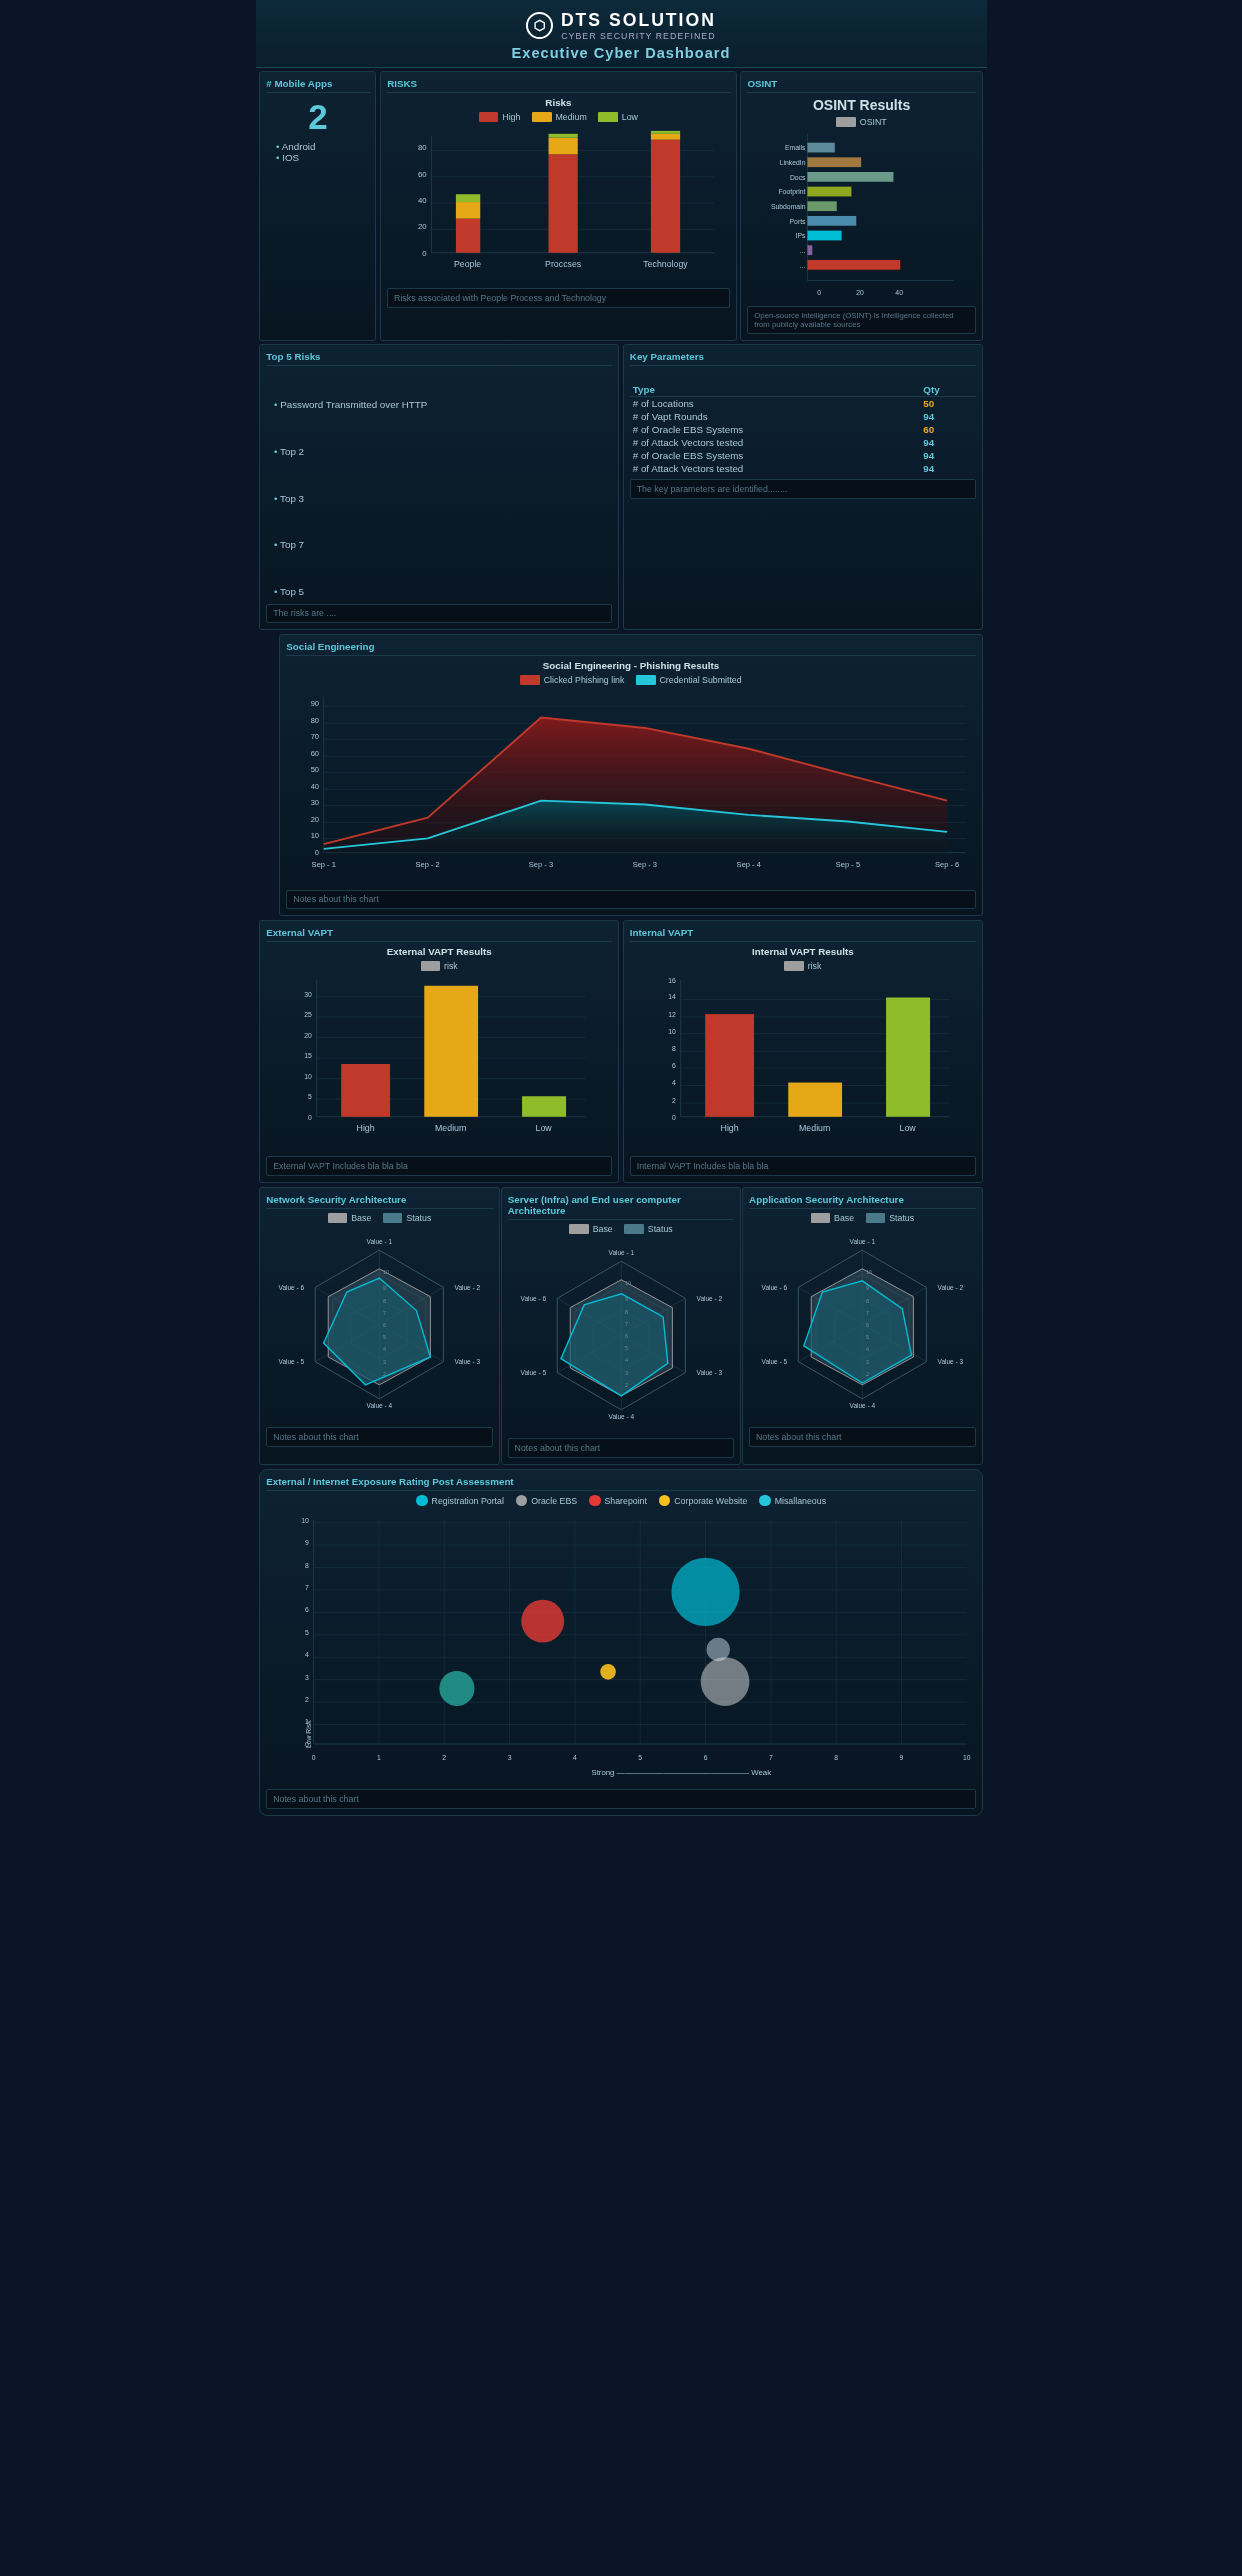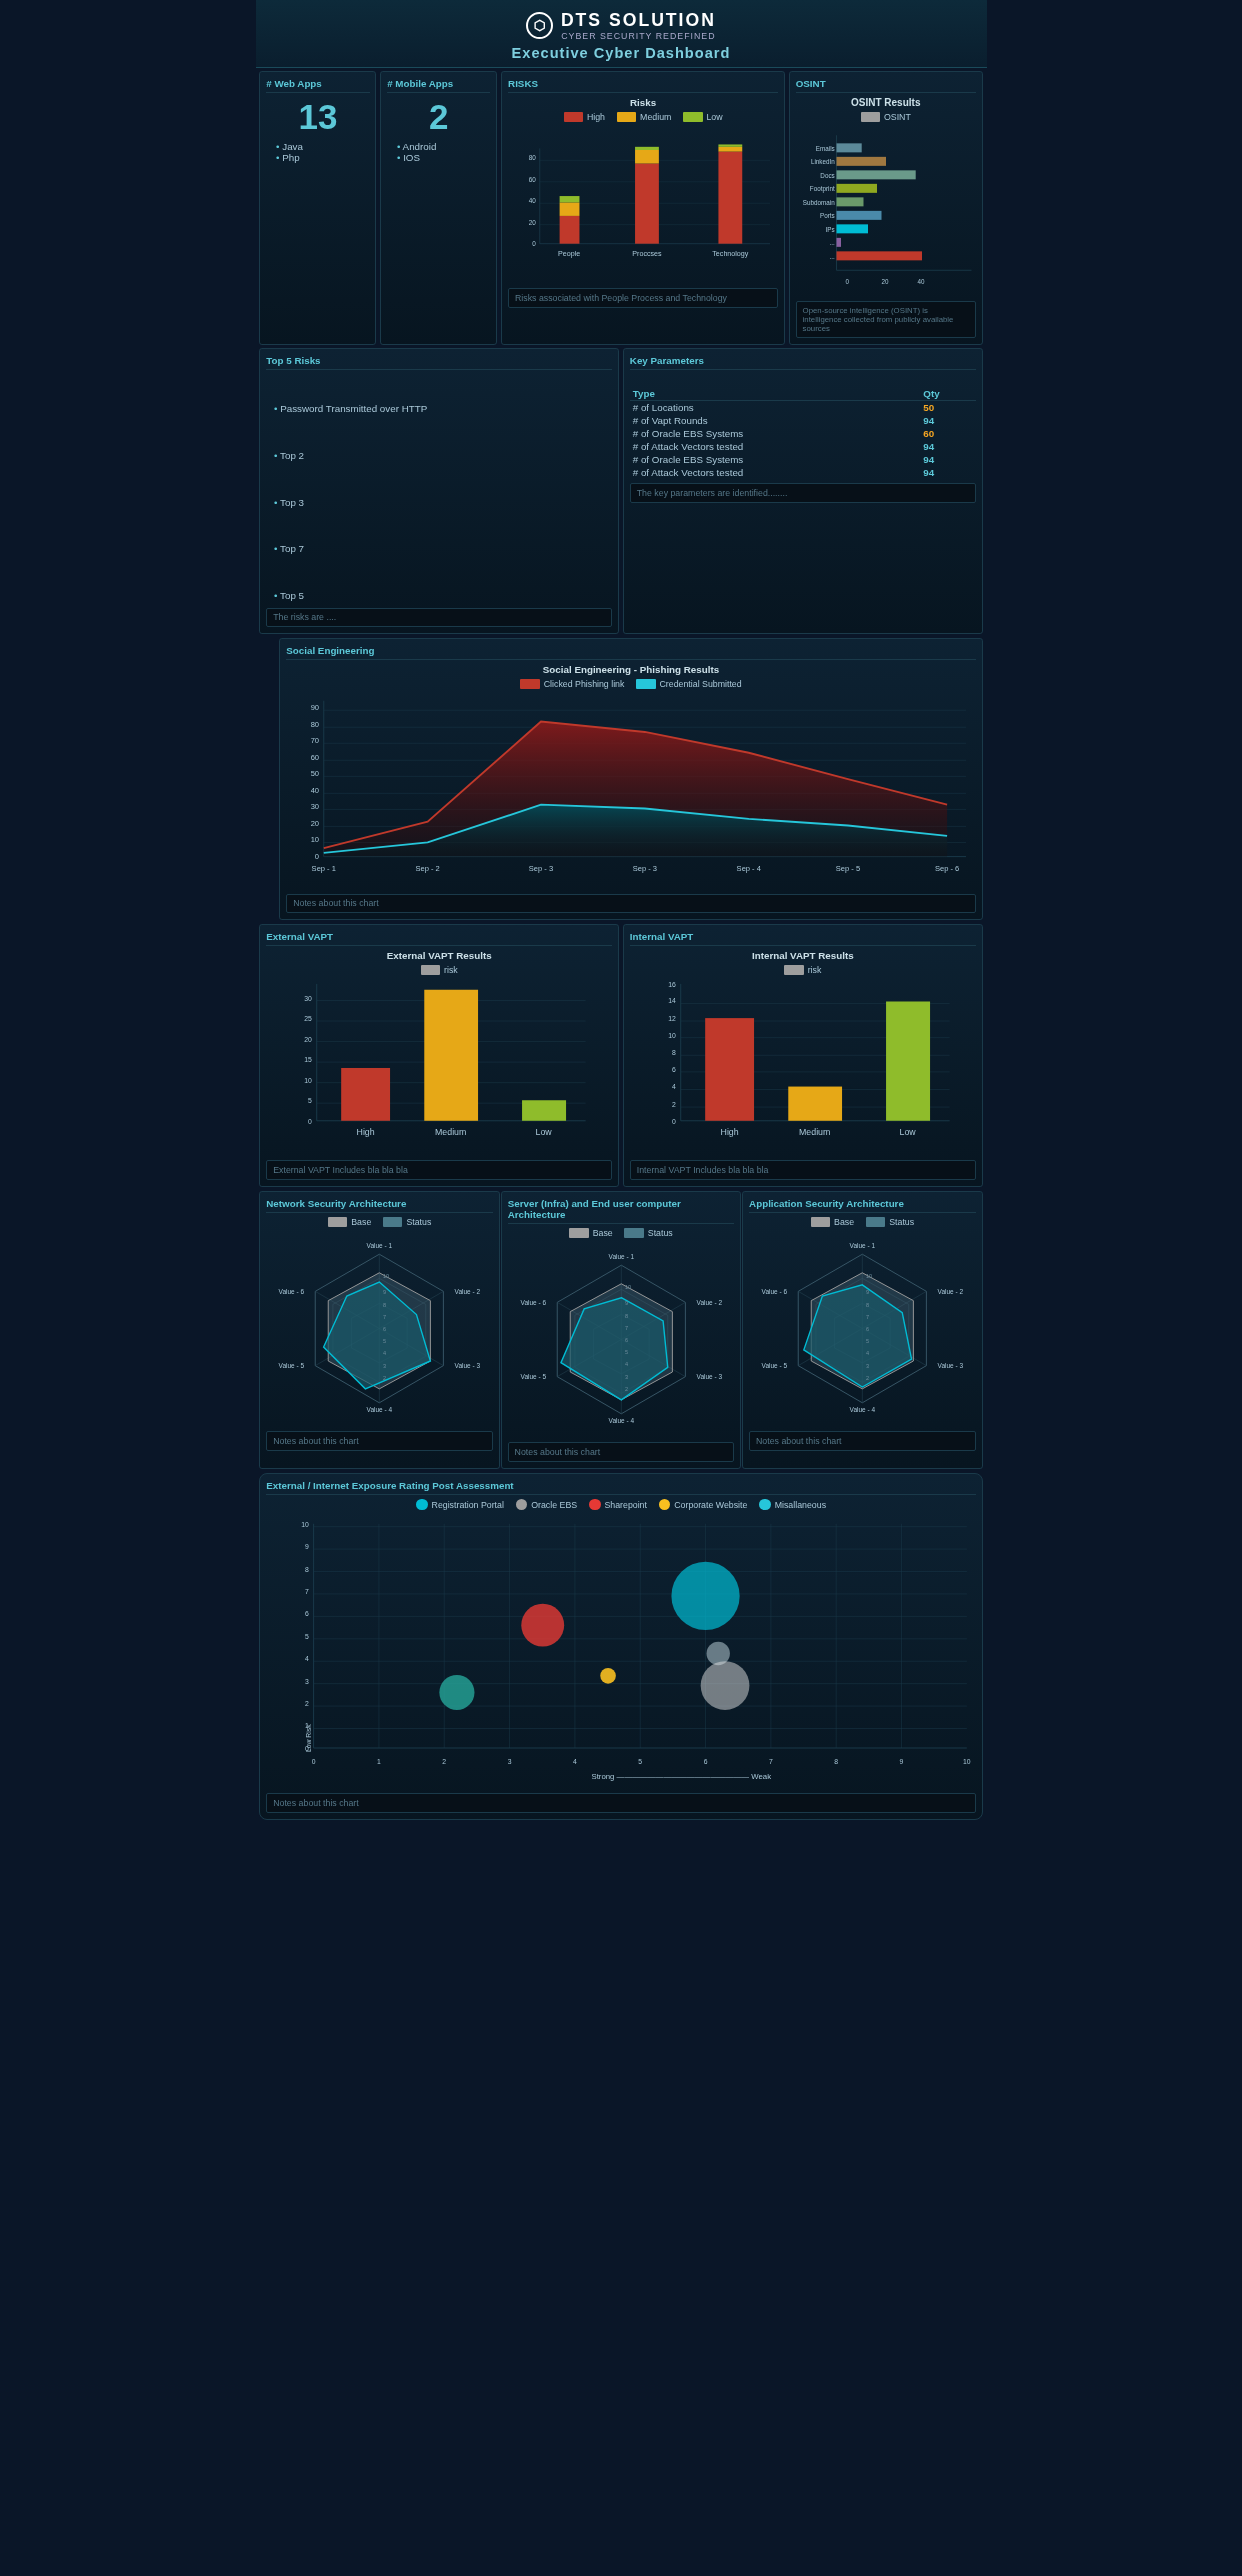--- a/index.html
+++ b/index.html
@@ -122,28 +122,20 @@
     <div>
       <div class="logo-text">DTS SOLUTION</div>
       <div class="logo-sub">CYBER SECURITY REDEFINED</div>
     </div>
   </div>
   <div class="header-title">Executive Cyber Dashboard</div>
 </div>
 
 <div class="row">
 
-  <div class="panel stat-box" style="min-width:88px; max-width:117px;">
-    <div class="panel-title"># Web Apps</div>
-    <div class="stat-number">13</div>
-    <ul class="stat-list">
-      <li>Java</li>
-      <li>Php</li>
-    </ul>
-  </div>
 
   <div class="panel stat-box" style="min-width:88px; max-width:117px;">
     <div class="panel-title"># Mobile Apps</div>
     <div class="stat-number">2</div>
     <ul class="stat-list">
       <li>Android</li>
       <li>IOS</li>
     </ul>
   </div>
 
@@ -193,21 +185,21 @@
       <rect x="265" y="14" width="30" height="116" fill="#c0392b"></rect>
       <rect x="265" y="8" width="30" height="6" fill="#e6a817"></rect>
       <rect x="265" y="5" width="30" height="3" fill="#8fbc2b"></rect>
       <text x="280" y="145" fill="#aac8d8" font-size="9" text-anchor="middle">Technology</text>
     </svg>
     <div class="notes-box">Risks associated with People Process and Technology</div>
   </div>
 
   <div class="panel osint-panel">
     <div class="panel-title">OSINT</div>
-    <div class="chart-title" style="font-size:10px;">OSINT Results</div>
+    <div class="chart-title" style="font-size:14px;">OSINT Results</div>
     <div class="legend" style="margin-bottom:2px;">
       <div class="legend-item">
         <div class="legend-swatch" style="background:#9e9e9e;"></div>
         <span>OSINT</span>
       </div>
     </div>
     <svg width="100%" height="171" viewBox="0 0 200 175" style="font-size:11px">
       <line x1="45" y1="5" x2="45" y2="155" stroke="#1a3a4a" stroke-width="1"></line>
       <line x1="45" y1="155" x2="195" y2="155" stroke="#1a3a4a" stroke-width="1"></line>
       <text x="55" y="170" fill="#aac8d8" font-size="7">0</text>

